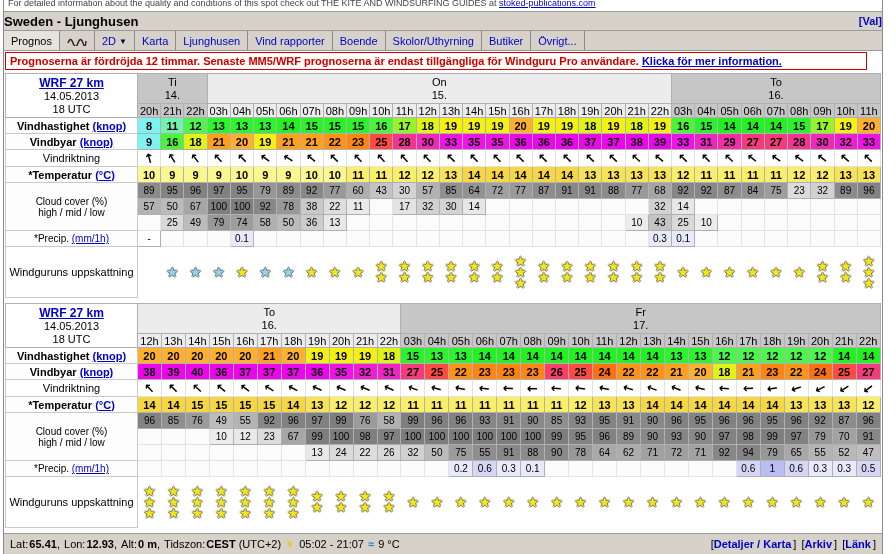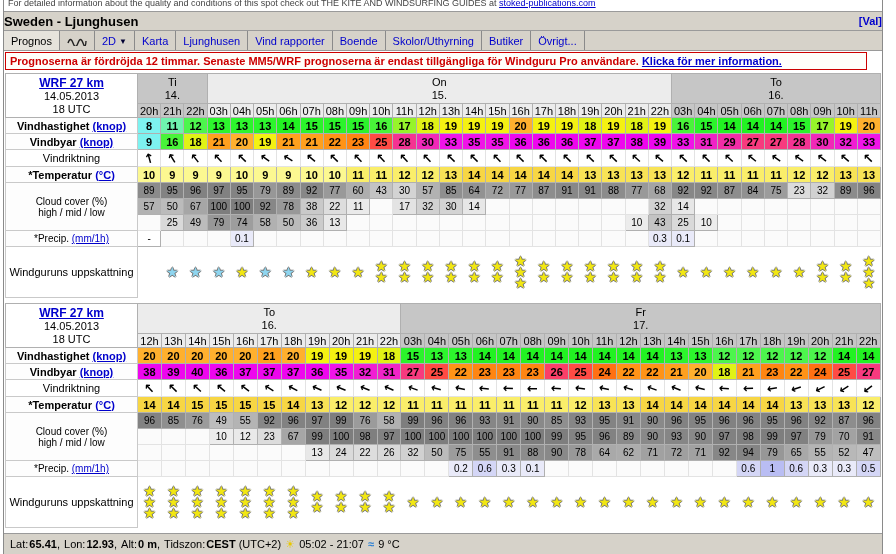--- a/index.html
+++ b/index.html
@@ -1038,15 +1038,20 @@
 
   <div class="footer">
     <div class="f-left">
       <span>Lat:</span><b>65.41</b><span>, </span><span>Lon:</span><b>12.93</b><span>, </span><span>Alt:</span><b>0 m</b><span>, </span><span>Tidszon:</span><b>CEST</b>
       <span>(UTC+2)</span>
       <span class="sun">☀</span>
       <span>05:02 - 21:07</span>
       <span class="wave">≈</span>
       <span>9 °C</span>
     </div>
+    <div class="f-right">
+      <span>[</span><a href="#">Detaljer / Karta</a><span>]</span>
+      <span>[</span><a href="#">Arkiv</a><span>]</span>
+      <span>[</span><a href="#">Länk</a><span>]</span>
+    </div>
   </div>
 
 </div>
 
 </body></html>

